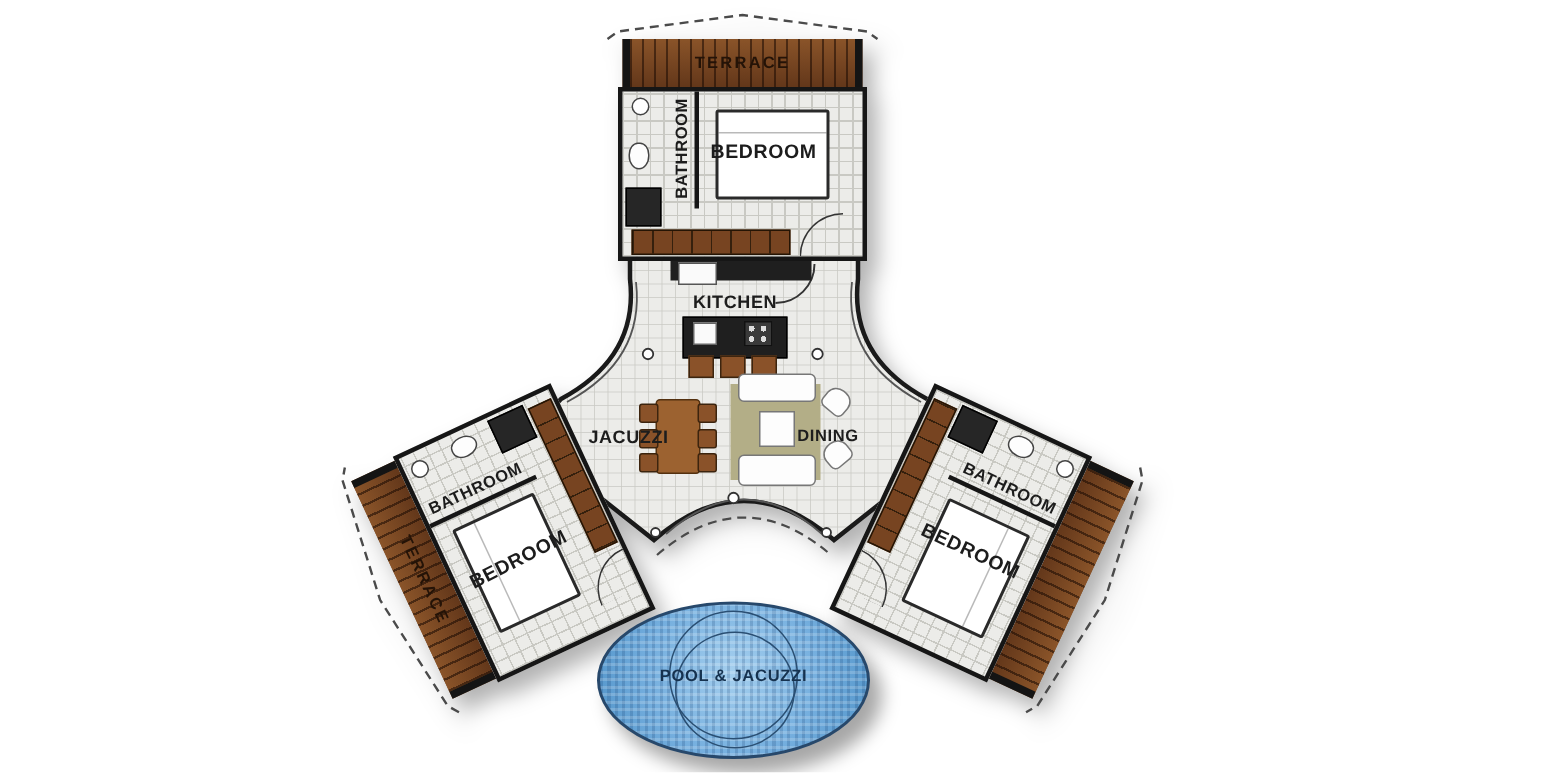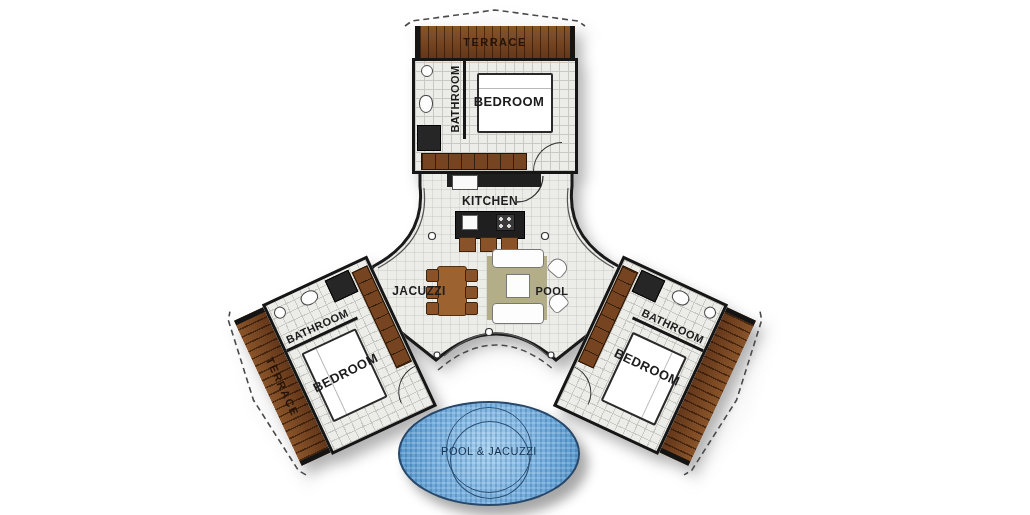--- a/index.html
+++ b/index.html
@@ -108,21 +108,21 @@
     background-color:#74aede;
     background-image:
       repeating-linear-gradient(0deg,rgba(255,255,255,0.18) 0 2px,transparent 2px 5px),
       repeating-linear-gradient(90deg,rgba(20,60,110,0.20) 0 2px,transparent 2px 5px),
       radial-gradient(circle at 50% 45%,#a6d0ef 0%,#74aede 55%,#4c90c6 100%);
     box-shadow:8px 10px 12px rgba(0,0,0,0.35);}
   .jacuzzi-ring{position:absolute;border:1.5px solid #2a4f73;border-radius:50%;}
   #jacuzzi-outer{left:46px;top:4px;width:84px;height:84px;}
   #jacuzzi-inner{left:50px;top:18px;width:78px;height:76px;}
   #lbl-pool{position:absolute;left:50%;top:48%;transform:translate(-50%,-50%);
-    font-size:11px;font-weight:normal;color:#16324f;letter-spacing:0.5px;white-space:nowrap;}
+    font-size:11px;font-weight:bold;color:#16324f;letter-spacing:0.5px;white-space:nowrap;}
 </style>
 </head>
 <body>
 
 <div id="stage">
   <div class="plan">
 
     <svg width="1030" height="515">
       <defs>
         <pattern id="tile" width="9" height="9" patternUnits="userSpaceOnUse">
@@ -166,21 +166,21 @@
 
     <div class="hub-item" id="rug"></div>
     <div class="sofa" id="sofa-top"></div>
     <div class="sofa" id="sofa-bottom"></div>
     <div class="hub-item" id="coffee-table"></div>
     <div class="armchair" id="armchair-1"></div>
     <div class="armchair" id="armchair-2"></div>
 
     <div class="hub-lbl" id="lbl-kitchen">KITCHEN</div>
     <div class="hub-lbl" id="lbl-dining">JACUZZI</div>
-    <div class="hub-lbl" id="lbl-relax">POOL</div>
+    <div class="hub-lbl" id="lbl-relax">DINING</div>
 
     <div class="wing" id="wing-top">
       <svg class="w-roof" viewBox="0 0 182 18">
         <polyline points="1,17 8,12 91,1 174,12 181,17" fill="none" stroke="#4a4a4a" stroke-width="1.6" stroke-dasharray="6 4"></polyline>
       </svg>
       <div class="w-terrace">
         <span class="lbl-terrace">TERRACE</span>
       </div>
       <div class="w-rooms">
         <div class="w-bath">

